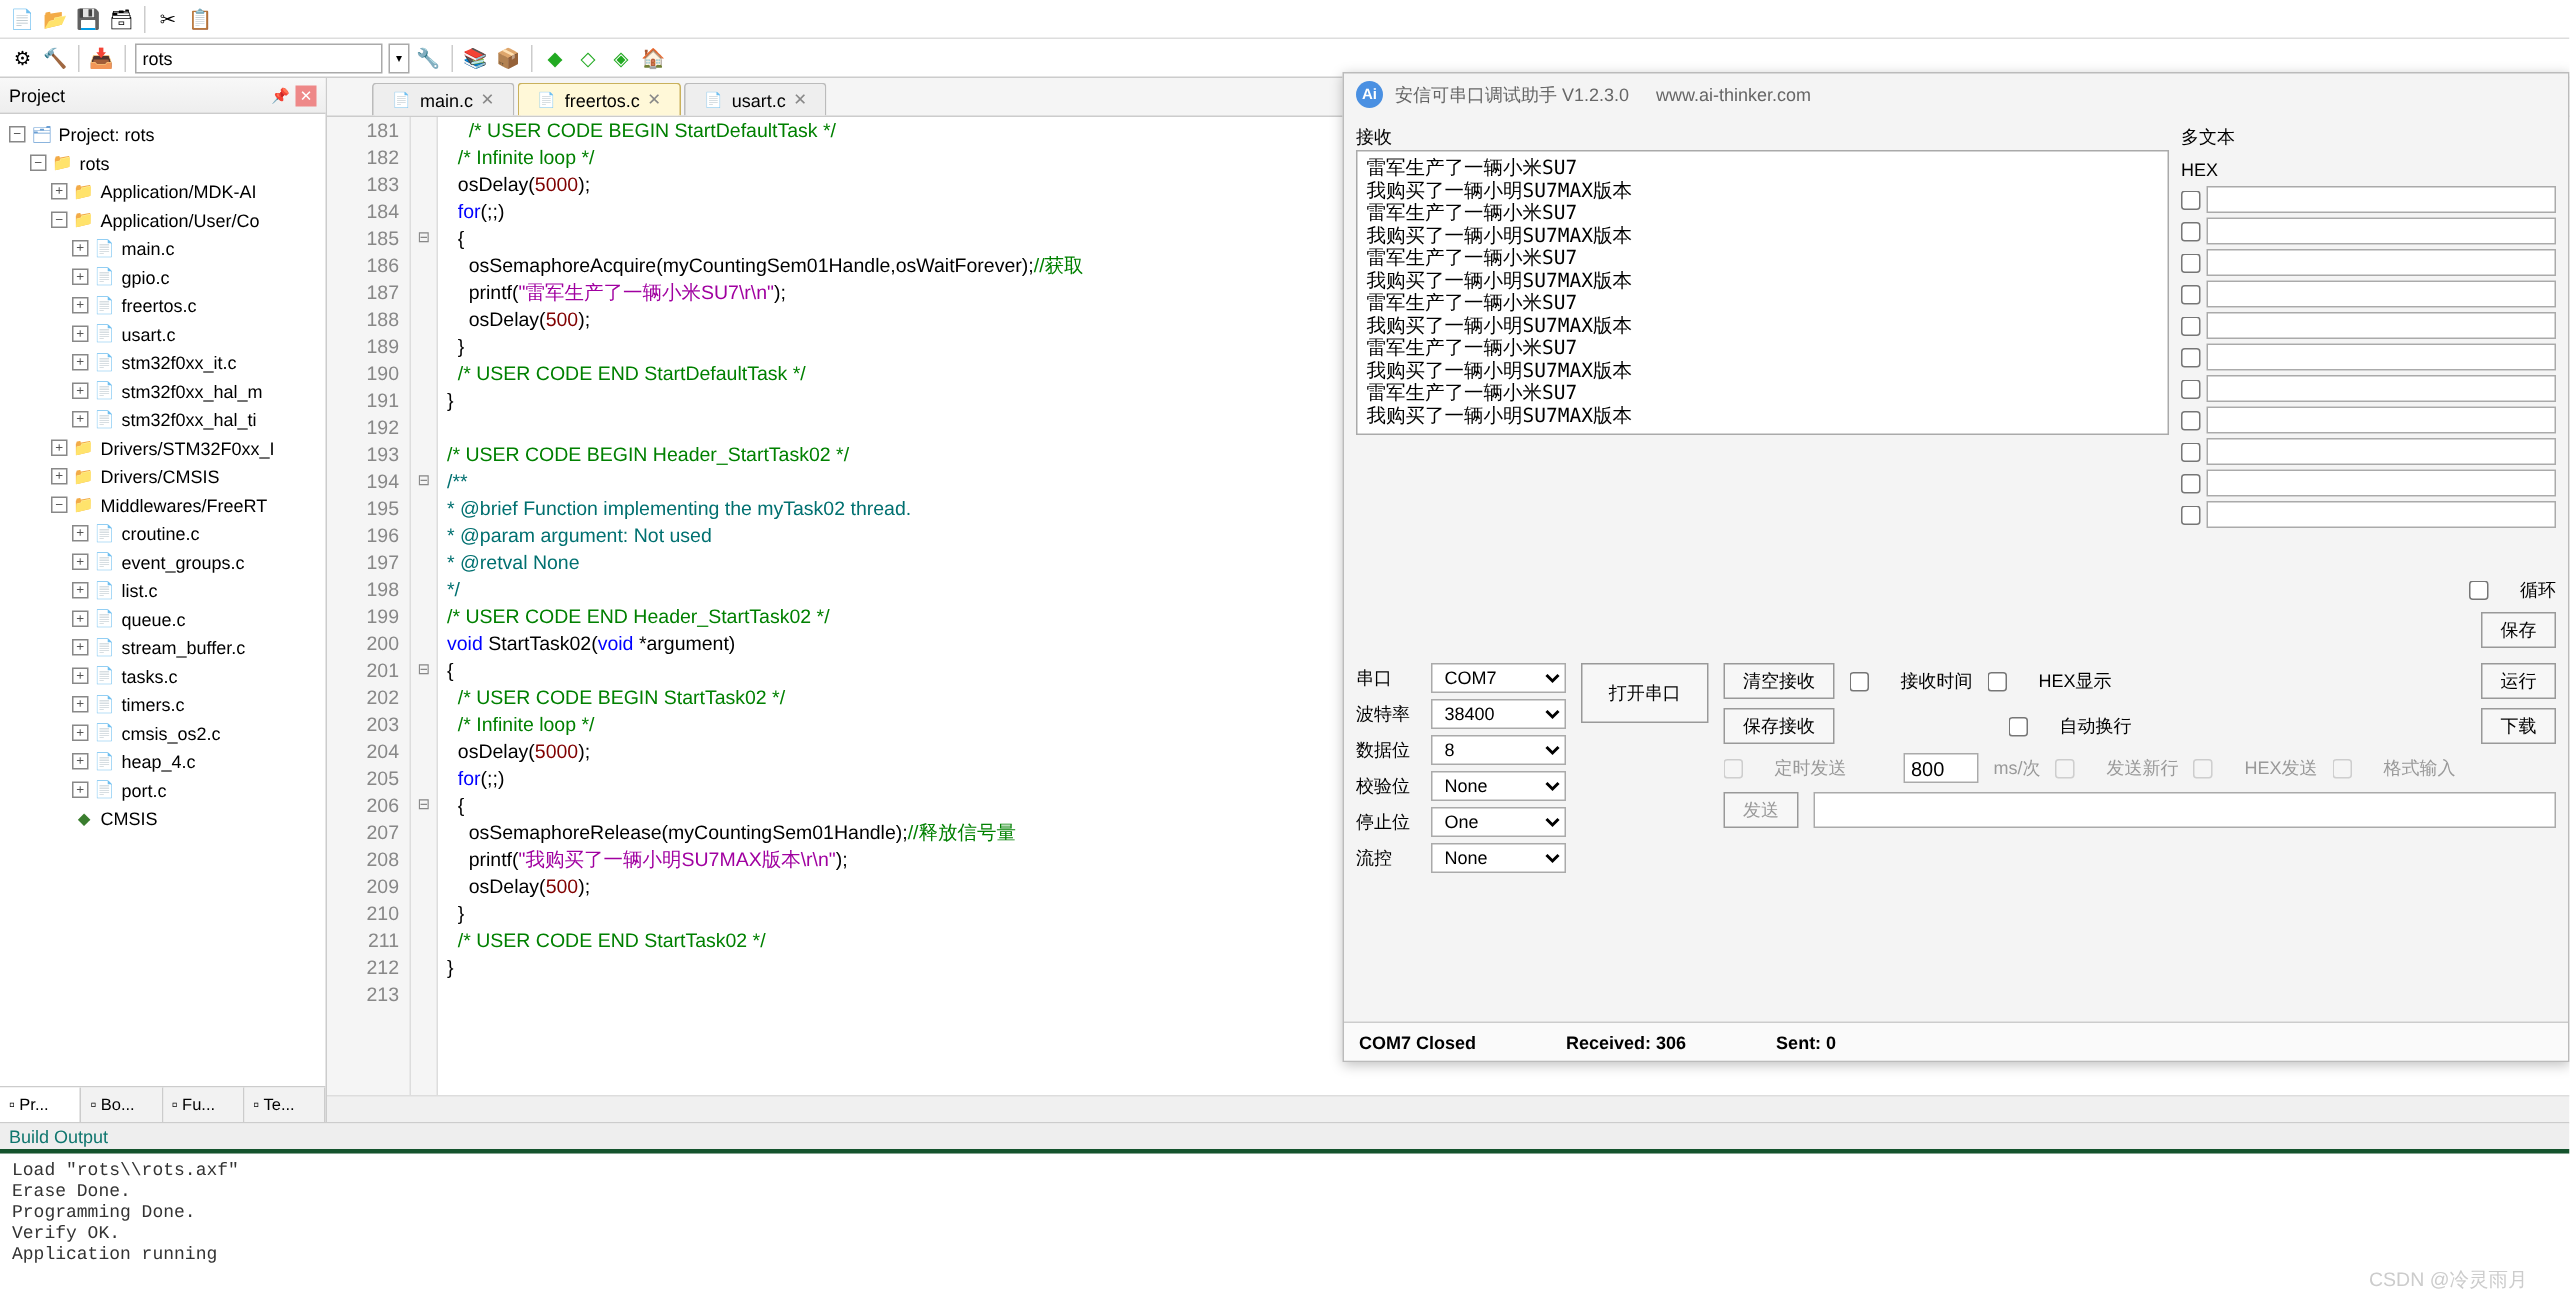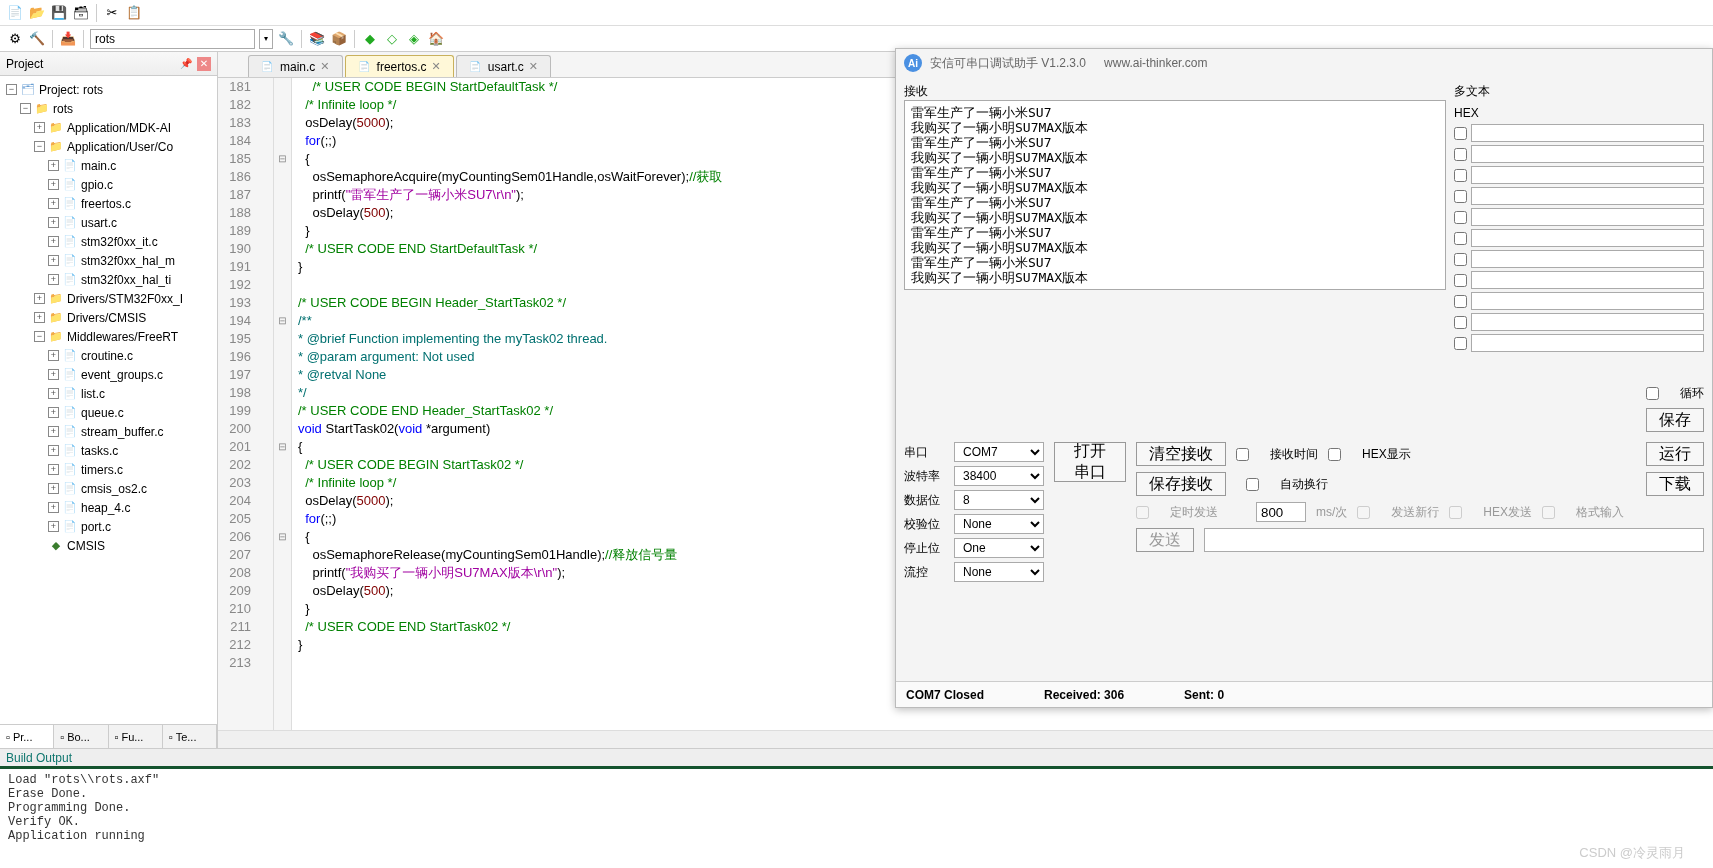--- a/index.html
+++ b/index.html
@@ -28,21 +28,21 @@
 .panel-tabs { display: flex; border-top: 1px solid #ccc; height: 24px; }
 .panel-tab { flex: 1; display: flex; align-items: center; padding: 0 6px; border-right: 1px solid #ccc; font-size: 11px; background: #f2f2f2; cursor: pointer; gap: 3px; overflow: hidden; }
 .panel-tab.active { background: #fff; }
 .editor-area { flex: 1; display: flex; flex-direction: column; position: relative; }
 .tabbar { height: 26px; display: flex; align-items: flex-end; border-bottom: 1px solid #ccc; padding-left: 30px; background: #f5f5f5; }
 .tab { height: 22px; padding: 0 12px; border: 1px solid #bbb; border-bottom: none; background: #eee; display: flex; align-items: center; gap: 5px; margin-right: 2px; font-size: 12px; cursor: pointer; border-radius: 3px 3px 0 0; }
 .tab.active { background: #fff8d8; border-color: #c9b15c; }
 .tab-icon { width: 14px; height: 14px; display: inline-flex; align-items: center; justify-content: center; font-size: 10px; color: #888; }
 .tab-x { font-size: 11px; color: #888; }
 .code-wrap { flex: 1; display: flex; overflow: hidden; font-family: "Courier New", monospace; font-size: 13px; background: #fff; position: relative; }
-.gutter { width: 56px; background: #f5f5f5; text-align: right; padding-right: 22px; color: #888; line-height: 18px; border-right: 1px solid #ddd; }
+.gutter { width: 56px; background: #f5f5f5; text-align: right; padding-right: 7px; color: #888; line-height: 18px; border-right: 1px solid #ddd; }
 .fold-col { width: 18px; background: #f5f5f5; border-right: 1px solid #ddd; line-height: 18px; font-size: 10px; text-align: center; color: #888; }
 .code { flex: 1; padding-left: 6px; line-height: 18px; white-space: pre; overflow: hidden; }
 .cgreen { color: #008000; }
 .cblue { color: #0000ff; }
 .cbrown { color: #800000; }
 .cmagenta { color: #a000a0; }
 .cteal { color: #007070; }
 .build-output { height: 120px; border-top: 1px solid #ccc; display: flex; flex-direction: column; }
 .build-header { height: 20px; background: #eee; padding: 2px 6px; font-size: 12px; border-bottom: 3px solid #14532d; color: #0f766e; }
 .build-text { flex: 1; font-family: "Courier New", monospace; font-size: 12px; padding: 4px 8px; color: #333; white-space: pre; }
@@ -54,22 +54,22 @@
 .serial-row { display: flex; align-items: flex-start; gap: 8px; }
 .serial-rx-label { width: 30px; padding-top: 2px; }
 .serial-rx-box { flex: 1; height: 390px; border: 1px solid #aaa; background: #fff; padding: 4px 6px; font-family: "SimSun", monospace; font-size: 13px; line-height: 15px; white-space: pre; overflow: hidden; }
 .serial-multi { width: 250px; padding-top: 2px; display: flex; flex-direction: column; }
 .multi-header { display: flex; gap: 10px; margin-bottom: 6px; }
 .multi-row { display: flex; align-items: center; gap: 4px; margin-bottom: 3px; }
 .multi-input { flex: 1; height: 18px; border: 1px solid #aaa; background: #fff; }
 .serial-ctrl { display: flex; gap: 10px; margin-top: 6px; align-items: flex-start; }
 .ctrl-left { display: grid; grid-template-columns: 44px 90px; gap: 4px 6px; align-items: center; }
 .ctrl-select { height: 20px; border: 1px solid #aaa; background: #fff; padding: 0 4px; font-size: 12px; }
-.btn { height: 24px; padding: 0 12px; border: 1px solid #999; background: #f7f7f7; cursor: pointer; font-size: 16px; display: inline-flex; align-items: center; justify-content: center; }
-.btn-big { height: 40px; width: 72px; }
+.btn { height: 24px; padding: 0 12px; border: 1px solid #999; background: #f7f7f7; cursor: pointer; font-size: 12px; display: inline-flex; align-items: center; justify-content: center; }
+.btn-big { height: 40px; width: 85px; }
 .ctrl-right { flex: 1; display: flex; flex-direction: column; gap: 6px; }
 .ctrl-row { display: flex; align-items: center; gap: 10px; flex-wrap: wrap; }
 .chk { display: inline-flex; align-items: center; gap: 21px; }
 .chk input { margin: 0; }
 .serial-status { height: 26px; display: flex; align-items: center; padding: 0 10px; gap: 60px; border-top: 1px solid #ccc; background: #fafafa; font-weight: bold; }
 .num-input { width: 50px; height: 20px; border: 1px solid #aaa; background: #fff; padding: 0 4px; margin-left: 28px; }
 .send-box { flex: 1; height: 24px; border: 1px solid #aaa; background: #fff; }
 .watermark { position: absolute; right: 28px; bottom: 6px; color: #ccc; font-size: 13px; }
 .saved-btn-col { display: flex; flex-direction: column; gap: 6px; margin-top: 30px; align-items: flex-end; }
 .hscroll { height: 18px; border-top: 1px solid #ddd; background: #f0f0f0; }
@@ -432,21 +432,21 @@
             </label>
           <label class="chk">
               <input type="checkbox" style="">
               <span>HEX显示</span>
             </label>
           <button class="btn" style="margin-left:auto">运行</button>
         </div>
         <div class="ctrl-row">
           <button class="btn">保存接收</button>
           <span></span>
-          <label class="chk" style="">
+          <label class="chk" style="margin-left:96px">
               <input type="checkbox" style="">
               <span>自动换行</span>
             </label>
           <button class="btn" style="margin-left:auto">下载</button>
         </div>
         <div class="ctrl-row" style="color:#999">
           <label class="chk">
               <input type="checkbox" disabled="" style="">
               <span>定时发送</span>
             </label>

